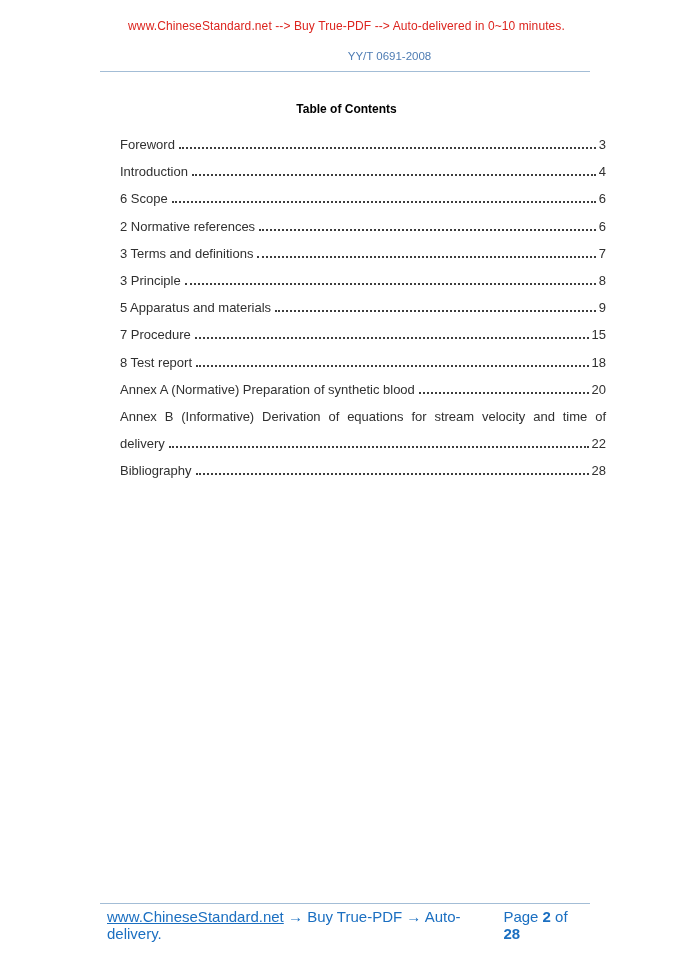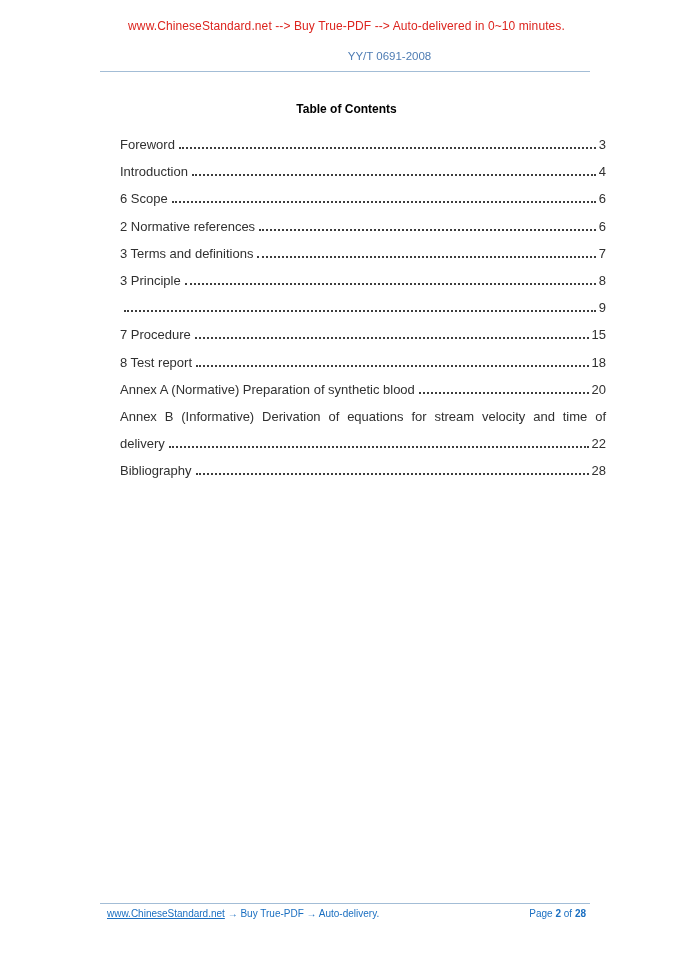--- a/index.html
+++ b/index.html
@@ -59,21 +59,21 @@
   }
   .toc-page { white-space: nowrap; }
   .footer {
     position: absolute; top: 903px; left: 100px; width: 490px;
   }
   .footer-rule { border-top: 1px solid var(--rule-blue, #a3bdd6); }
   .footer-row {
     display: flex; justify-content: space-between; align-items: baseline;
     padding: 4px 4px 0 7px;
     color: var(--footer-blue, #1b6fc1);
-    font-size: 10px;
+    font-size: 15px;
   }
   .footer-link {
     color: var(--footer-blue, #1b6fc1);
     text-decoration: underline;
     cursor: pointer;
   }
   .footer-right b { font-weight: bold; }
 </style>
 </head>
 <body>
@@ -139,20 +139,21 @@
       <div class="toc-row">
         <span class="toc-label">3 Principle</span>
         <span class="toc-leader"></span>
         <span class="toc-page">8</span>
       </div>
     </div>
 
     <div class="toc-entry">
 
       <div class="toc-row">
+        <span class="toc-label">5 Apparatus and materials</span>
         <span class="toc-leader"></span>
         <span class="toc-page">9</span>
       </div>
     </div>
 
 
     <div class="toc-entry">
 
       <div class="toc-row">
         <span class="toc-label">7 Procedure</span>

